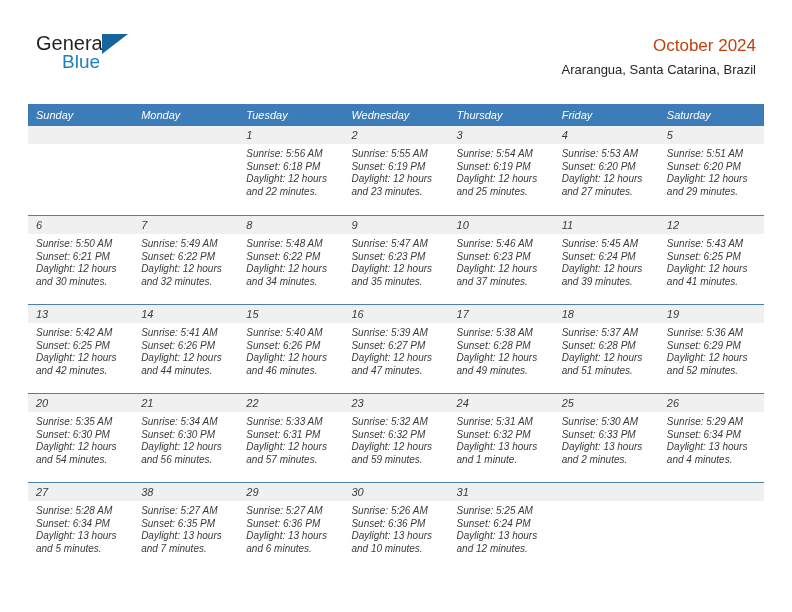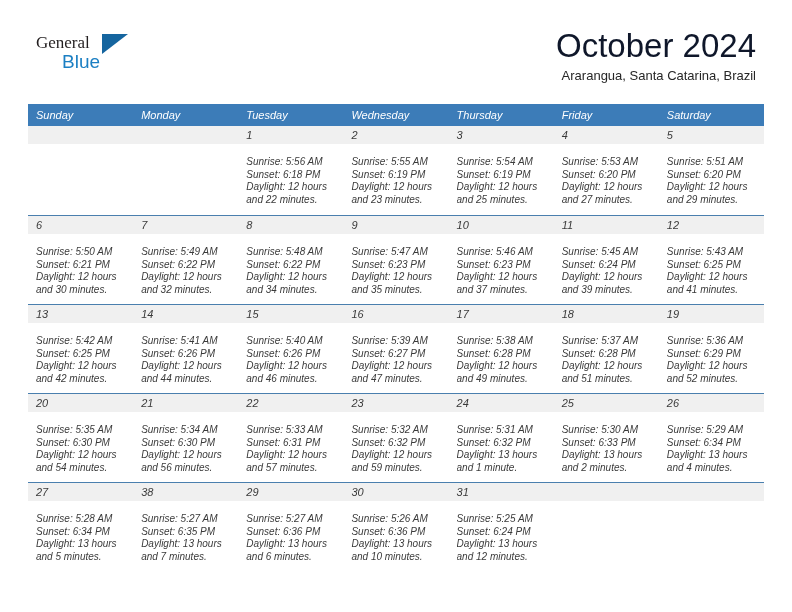--- a/index.html
+++ b/index.html
@@ -32,25 +32,24 @@
     position: absolute;
     left: 36px;
     top: 33px;
     width: 140px;
     height: 48px;
   }
   .logo-general {
     position: absolute;
     left: 0;
     top: 0;
-    font-size: 17px;
+    font-size: 20px;
     color: #231f20;
     letter-spacing: 0px;
     line-height: 20px;
-    font-family: Liberation Serif, serif;
   }
   .logo-blue {
     position: absolute;
     left: 26px;
     top: 19px;
     font-size: 19px;
     color: #1b7fc3;
     line-height: 20px;
   }
   .logo-tri {
@@ -63,27 +62,26 @@
     border-bottom: 20px solid transparent;
   }
 
   .title-block {
     position: absolute;
     right: 36px;
     top: 30px;
     text-align: right;
   }
   .cal-title {
-    font-size: 33px;
-    color: #0f172a;
+    font-size: 17px;
+    color: #c2410c;
     line-height: 32px;
     white-space: nowrap;
   }
   .cal-sub {
-    margin-top: 6px;
     font-size: 13px;
     color: #262626;
     line-height: 16px;
     white-space: nowrap;
   }
 
   
   .grid {
     position: absolute;
     left: 28px;
@@ -129,21 +127,21 @@
     box-sizing: border-box;
     padding-left: 8px;
     font-size: 11px;
     color: #3a3a3a;
     line-height: 18px;
   }
   .cell.empty .cell-head {
     background: #f0f0f0;
   }
   .cell-body {
-    padding: 12px 6px 0 8px;
+    padding: 4px 6px 0 8px;
     font-size: 10px;
     color: #3a3a3a;
     line-height: 12.6px;
   }
   .cell-body div {
     white-space: nowrap;
     overflow: hidden;
   }
 </style>
 </head>

